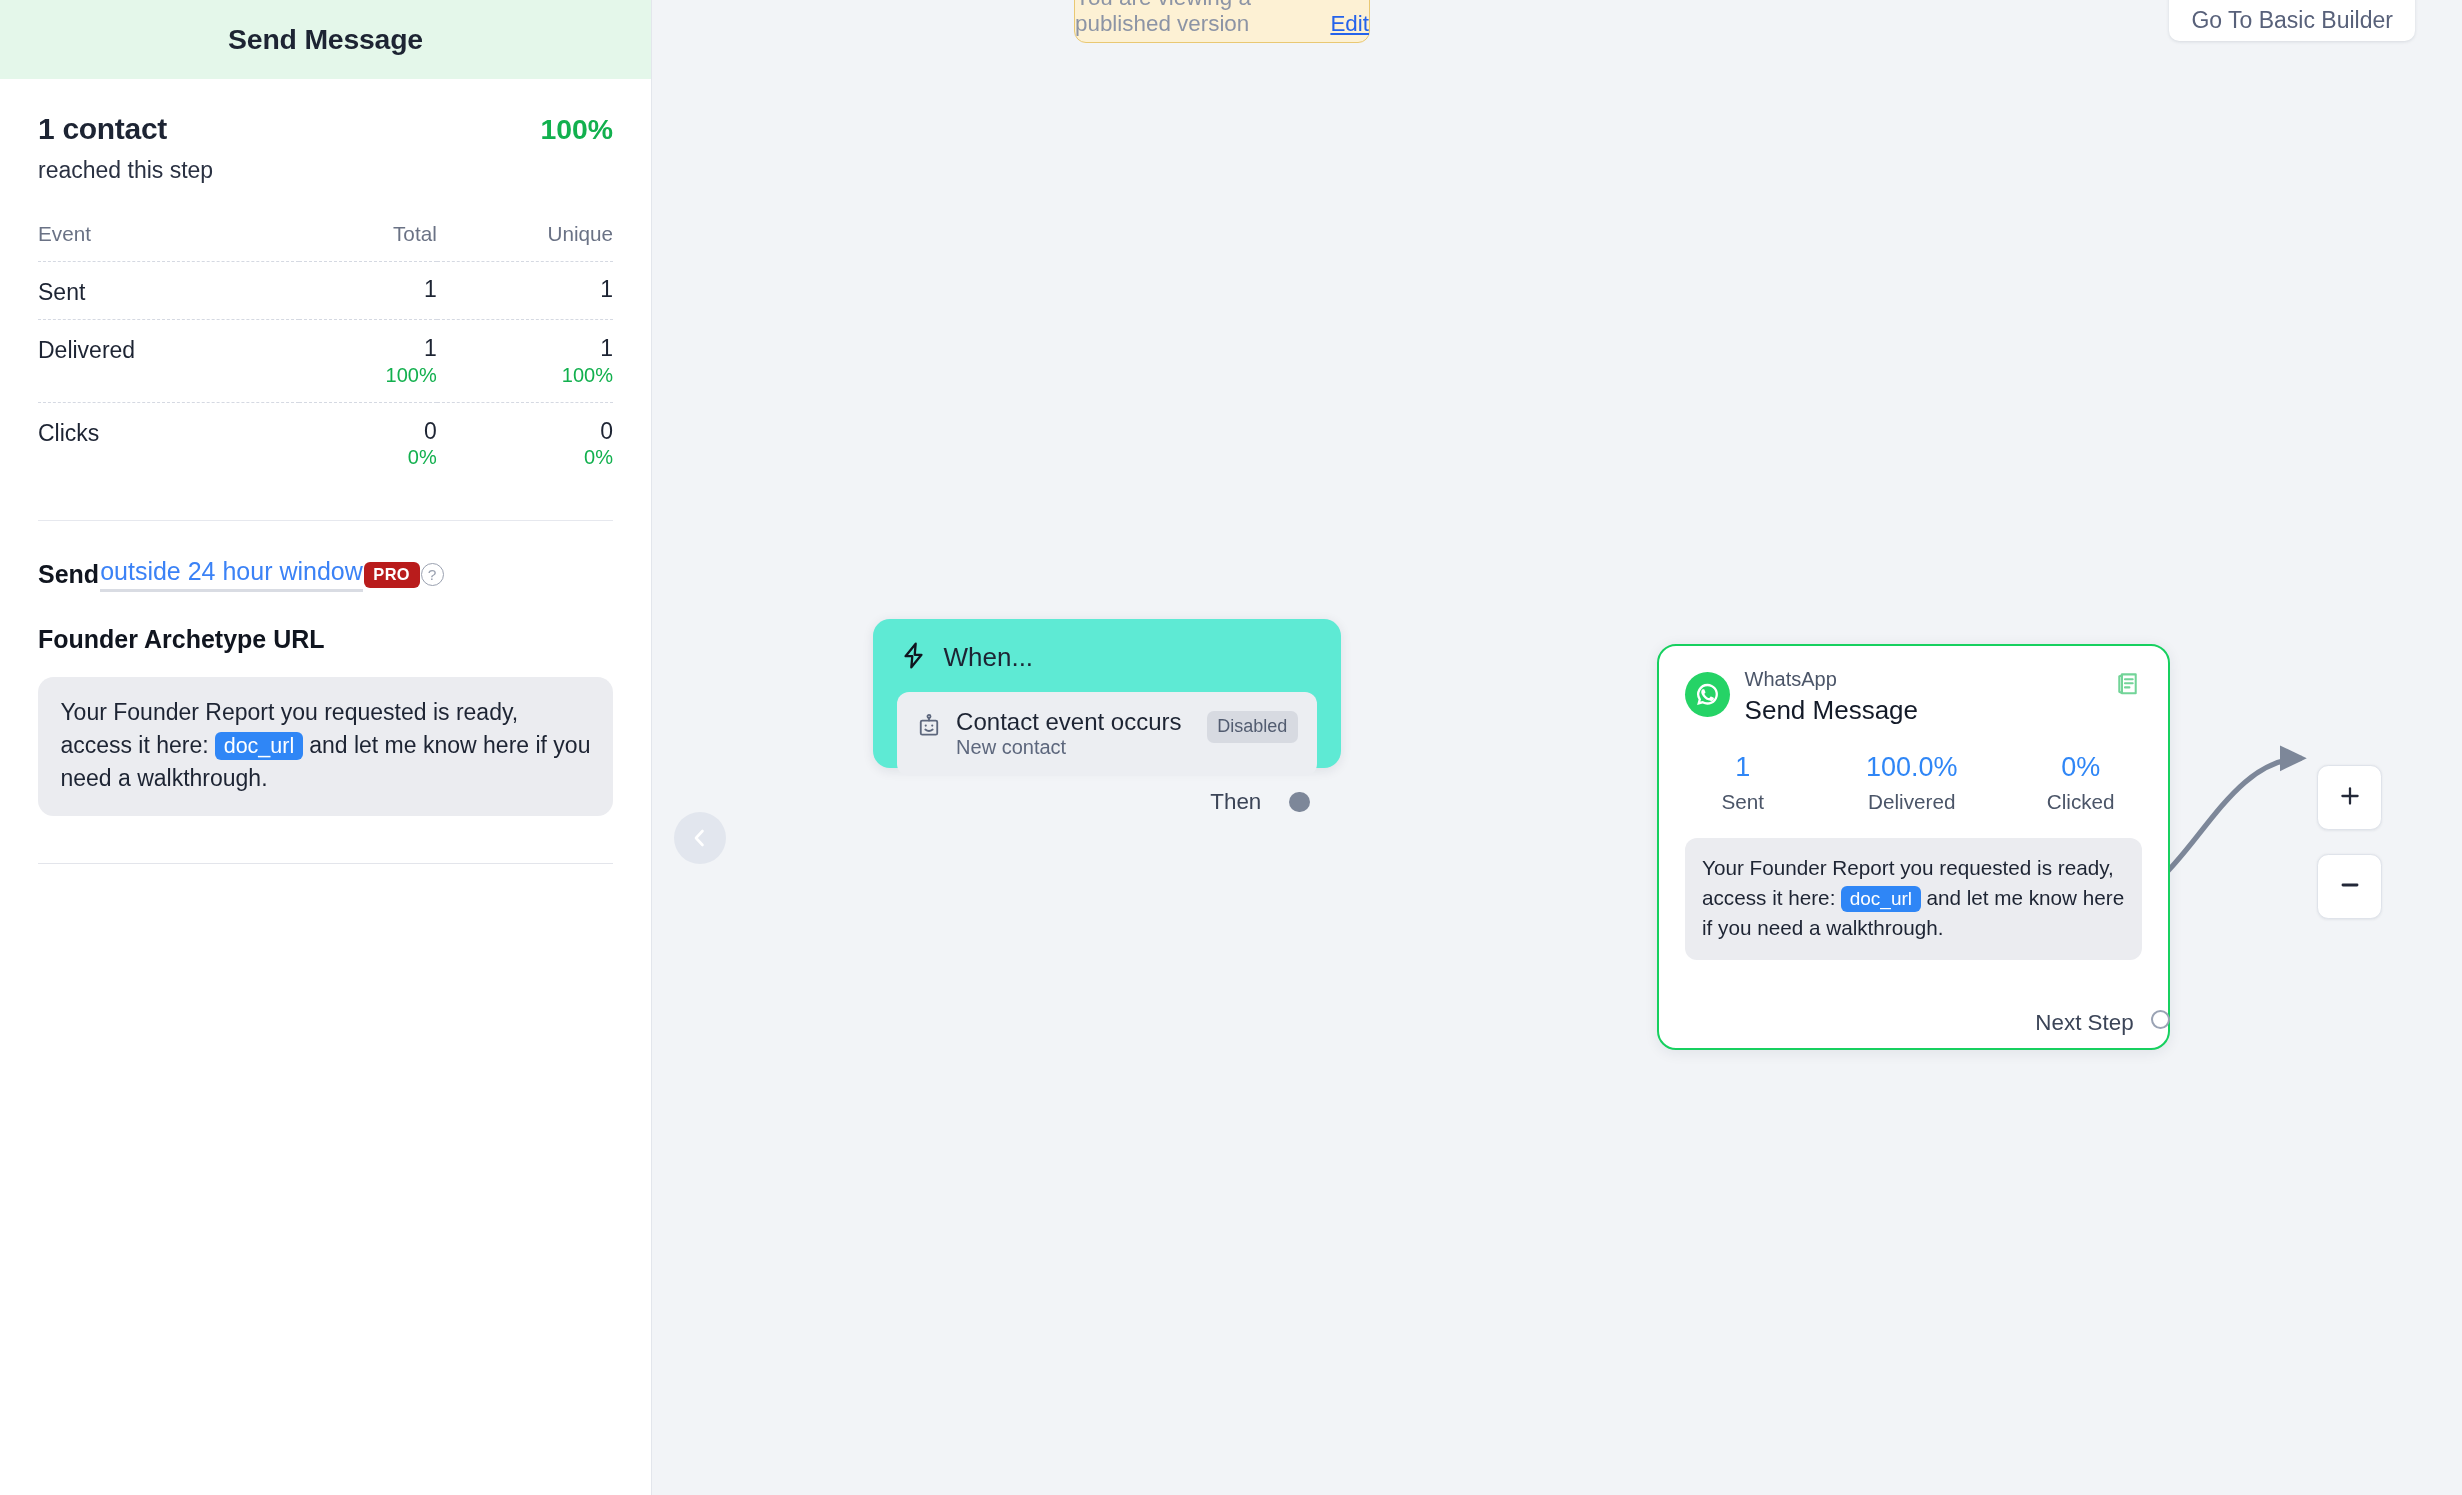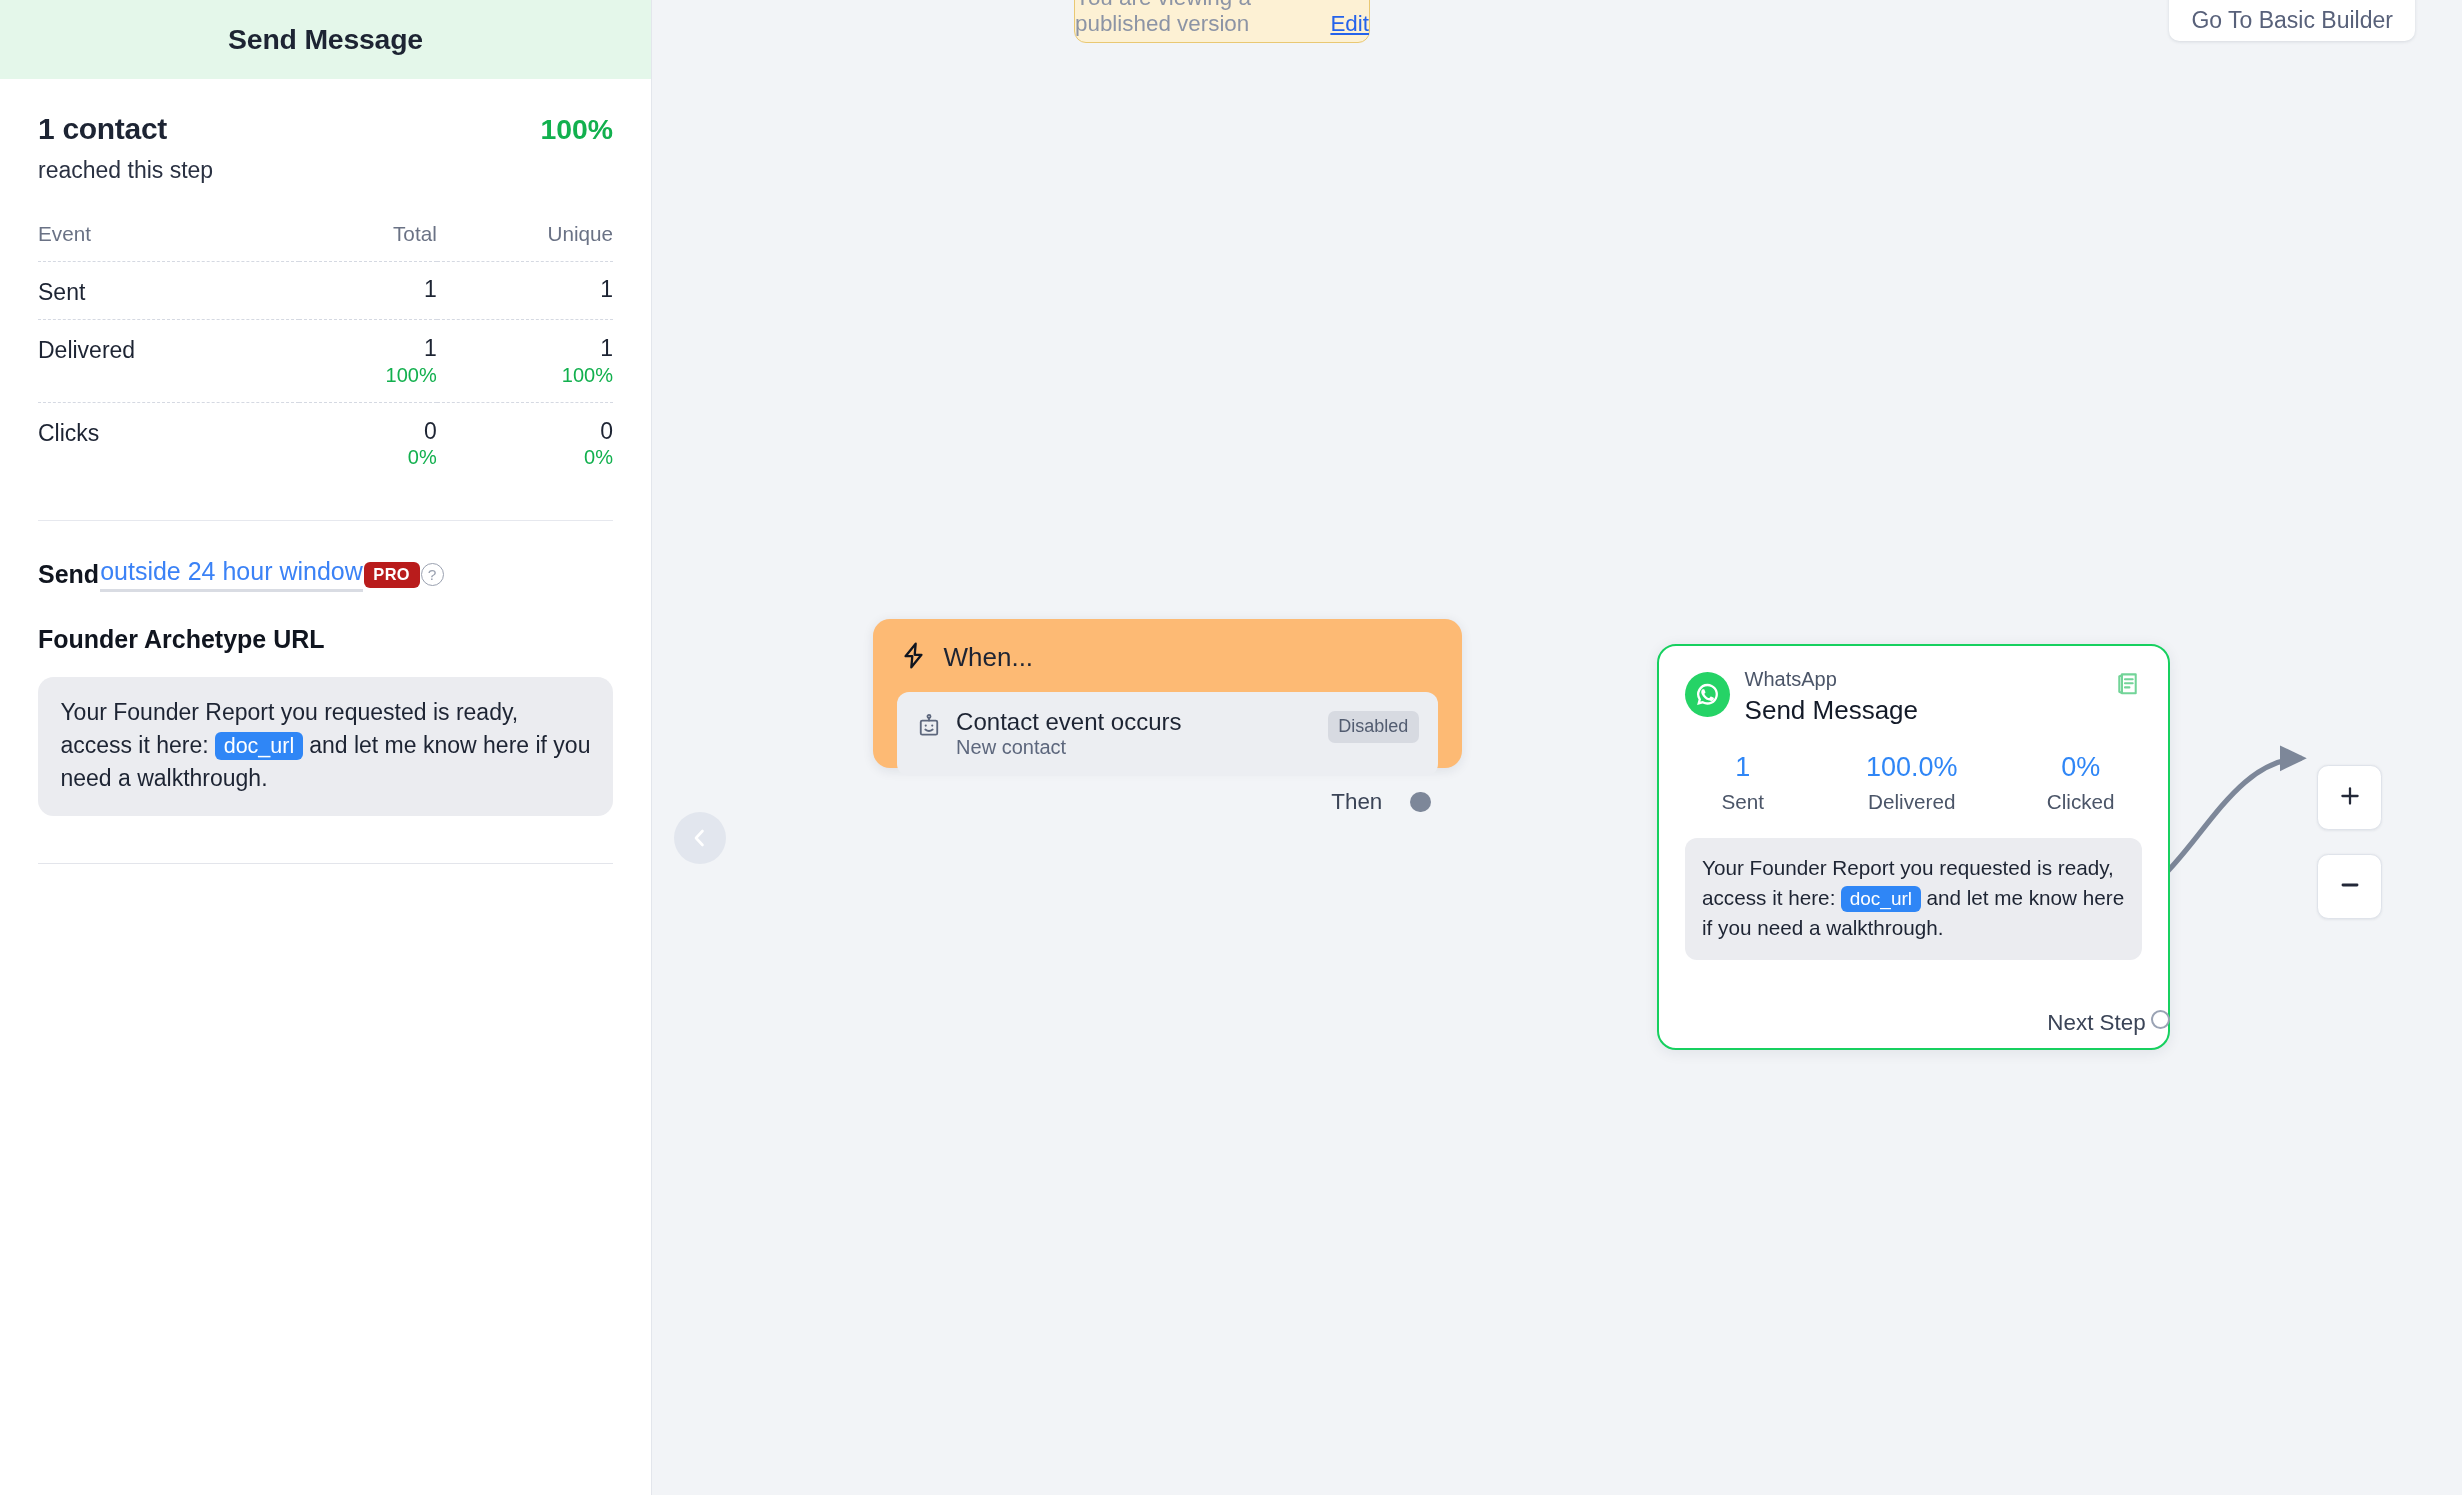--- a/index.html
+++ b/index.html
@@ -130,22 +130,22 @@
     width: 52px; height: 52px; border-radius: 50%;
     background: #e2e6ee;
     display: flex; align-items: center; justify-content: center;
     cursor: pointer;
   }
   #collapse-btn svg { display: block; }
 
   
   #trigger-node {
     position: absolute; left: 874px; top: 619px;
-    width: 589px; height: 149px;
-    background: #fdba74; border-radius: 17px;
+    width: 468px; height: 149px;
+    background: #5eead4; border-radius: 17px;
     box-shadow: 0 2.6px 12px rgba(25,35,60,.09);
     padding: 22.4px 26px 0;
   }
   #trigger-head { display: flex; align-items: center; gap: 15.5px; }
   #trigger-head .when-lbl { font-size: 26px; color: #1d2433; }
   #trigger-inner {
     margin: 19px -1.7px 0;
     background: #eceef2; border-radius: 12px;
     padding: 15.5px 19px 17px;
     display: flex; align-items: flex-start;
@@ -194,21 +194,21 @@
   #wa-stats .v { font-size: 27px; color: #2f86f6; }
   #wa-stats .k { font-size: 20.7px; color: #4b5568; margin-top: 6.9px; }
 
   #wa-bubble {
     margin-top: 24px; background: #ebecf0; border-radius: 12px;
     padding: 15.5px 17px 17px; font-size: 20.7px; line-height: 1.45; color: #1d2433;
   }
   #wa-bubble .token { font-size: 19px; }
   #wa-next {
     position: absolute; right: 19px; bottom: 12px;
-    display: flex; align-items: flex-start; gap: 5px;
+    display: flex; align-items: flex-start; gap: 17px;
   }
   #wa-next .lbl { font-size: 22.4px; color: #3b4457; }
   #wa-next .circ {
     width: 19px; height: 19px; border-radius: 50%;
     background: #ffffff; border: 2.6px solid #9aa3b4; margin-right: -20.7px;
   }
 
   
   #edge { position: absolute; left: 652px; top: 0; width: 1810px; height: 1496px;
           pointer-events: none; }

